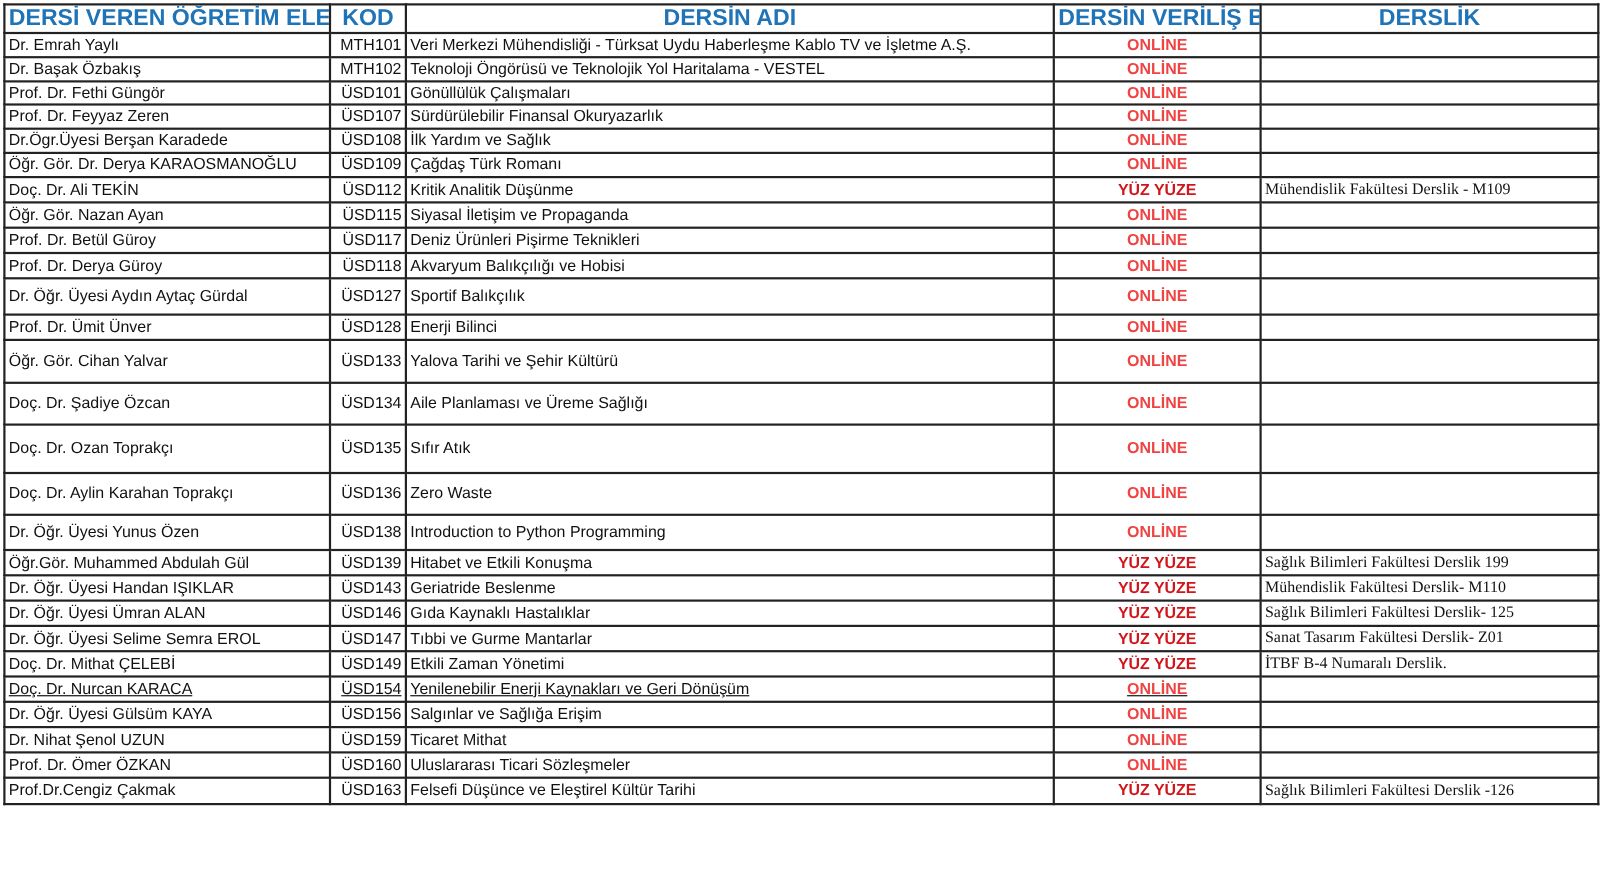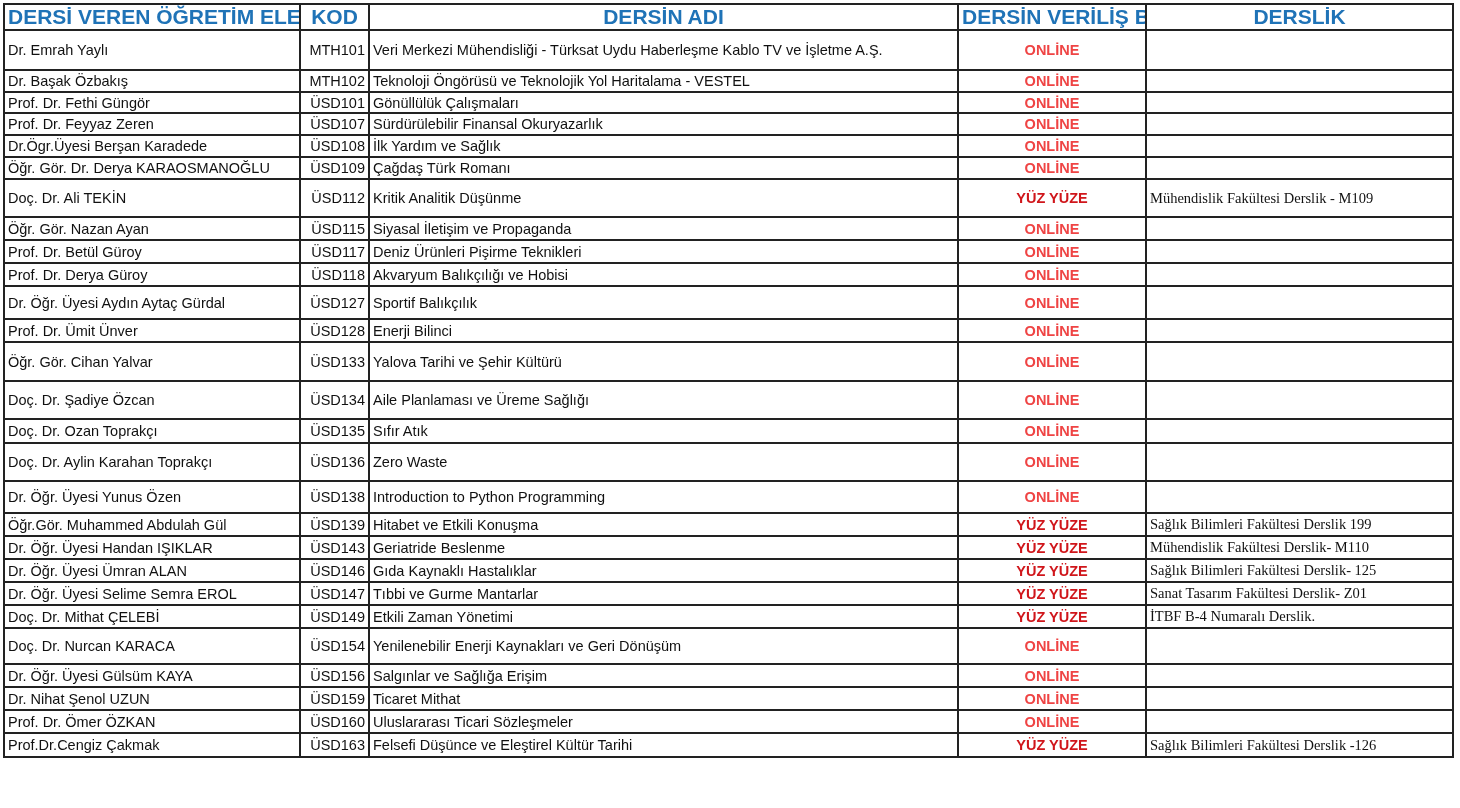--- a/index.html
+++ b/index.html
@@ -51,21 +51,21 @@
   <thead>
     <tr>
       <th>DERSİ VEREN ÖĞRETİM  ELEMANI</th>
       <th>KOD</th>
       <th>DERSİN ADI</th>
       <th>DERSİN VERİLİŞ BİÇİMİ</th>
       <th>DERSLİK</th>
     </tr>
   </thead>
   <tbody id="rows">
-      <tr style="height: 40px; margin-left: 45px;">
+      <tr style="height: 22px; margin-left: 45px;">
         <td>Dr. Emrah Yaylı</td>
         <td class="code">MTH101</td>
         <td>Veri Merkezi Mühendisliği - Türksat Uydu Haberleşme Kablo TV ve İşletme A.Ş.</td>
         <td class="mode online">ONLİNE</td>
         <td class="room"></td>
       </tr>
       <tr style="height: 22px;">
         <td>Dr. Başak Özbakış</td>
         <td class="code">MTH102</td>
         <td>Teknoloji Öngörüsü ve Teknolojik Yol Haritalama - VESTEL</td>
@@ -93,21 +93,21 @@
         <td class="mode online">ONLİNE</td>
         <td class="room"></td>
       </tr>
       <tr style="height: 22px;">
         <td>Öğr. Gör. Dr. Derya KARAOSMANOĞLU</td>
         <td class="code">ÜSD109</td>
         <td>Çağdaş Türk Romanı</td>
         <td class="mode online">ONLİNE</td>
         <td class="room"></td>
       </tr>
-      <tr style="height: 38px;">
+      <tr style="height: 23px;">
         <td>Doç. Dr. Ali TEKİN</td>
         <td class="code">ÜSD112</td>
         <td>Kritik Analitik Düşünme</td>
         <td class="mode face">YÜZ YÜZE</td>
         <td class="room">Mühendislik Fakültesi Derslik - M109</td>
       </tr>
       <tr style="height: 23px;">
         <td>Öğr. Gör. Nazan Ayan</td>
         <td class="code">ÜSD115</td>
         <td>Siyasal İletişim ve Propaganda</td>
@@ -149,21 +149,21 @@
         <td class="mode online">ONLİNE</td>
         <td class="room"></td>
       </tr>
       <tr style="height: 38px;">
         <td>Doç. Dr. Şadiye Özcan</td>
         <td class="code">ÜSD134</td>
         <td>Aile Planlaması ve Üreme Sağlığı</td>
         <td class="mode online">ONLİNE</td>
         <td class="room"></td>
       </tr>
-      <tr style="height: 24px;">
+      <tr style="height: 44px;">
         <td>Doç. Dr. Ozan Toprakçı</td>
         <td class="code">ÜSD135</td>
         <td>Sıfır Atık</td>
         <td class="mode online">ONLİNE</td>
         <td class="room"></td>
       </tr>
       <tr style="height: 38px;">
         <td>Doç. Dr. Aylin Karahan Toprakçı</td>
         <td class="code">ÜSD136</td>
         <td>Zero Waste</td>
@@ -205,21 +205,21 @@
         <td class="mode face">YÜZ YÜZE</td>
         <td class="room">Sanat Tasarım Fakültesi Derslik- Z01</td>
       </tr>
       <tr style="height: 23px;">
         <td>Doç. Dr. Mithat ÇELEBİ</td>
         <td class="code">ÜSD149</td>
         <td>Etkili Zaman Yönetimi</td>
         <td class="mode face">YÜZ YÜZE</td>
         <td class="room">İTBF B-4 Numaralı Derslik.</td>
       </tr>
-      <tr style="height: 36px;">
+      <tr style="height: 23px; text-decoration: underline;">
         <td>Doç. Dr. Nurcan KARACA</td>
         <td class="code">ÜSD154</td>
         <td>Yenilenebilir Enerji Kaynakları ve Geri Dönüşüm</td>
         <td class="mode online">ONLİNE</td>
         <td class="room"></td>
       </tr>
       <tr style="height: 23px;">
         <td>Dr. Öğr. Üyesi Gülsüm KAYA</td>
         <td class="code">ÜSD156</td>
         <td>Salgınlar ve Sağlığa Erişim</td>

